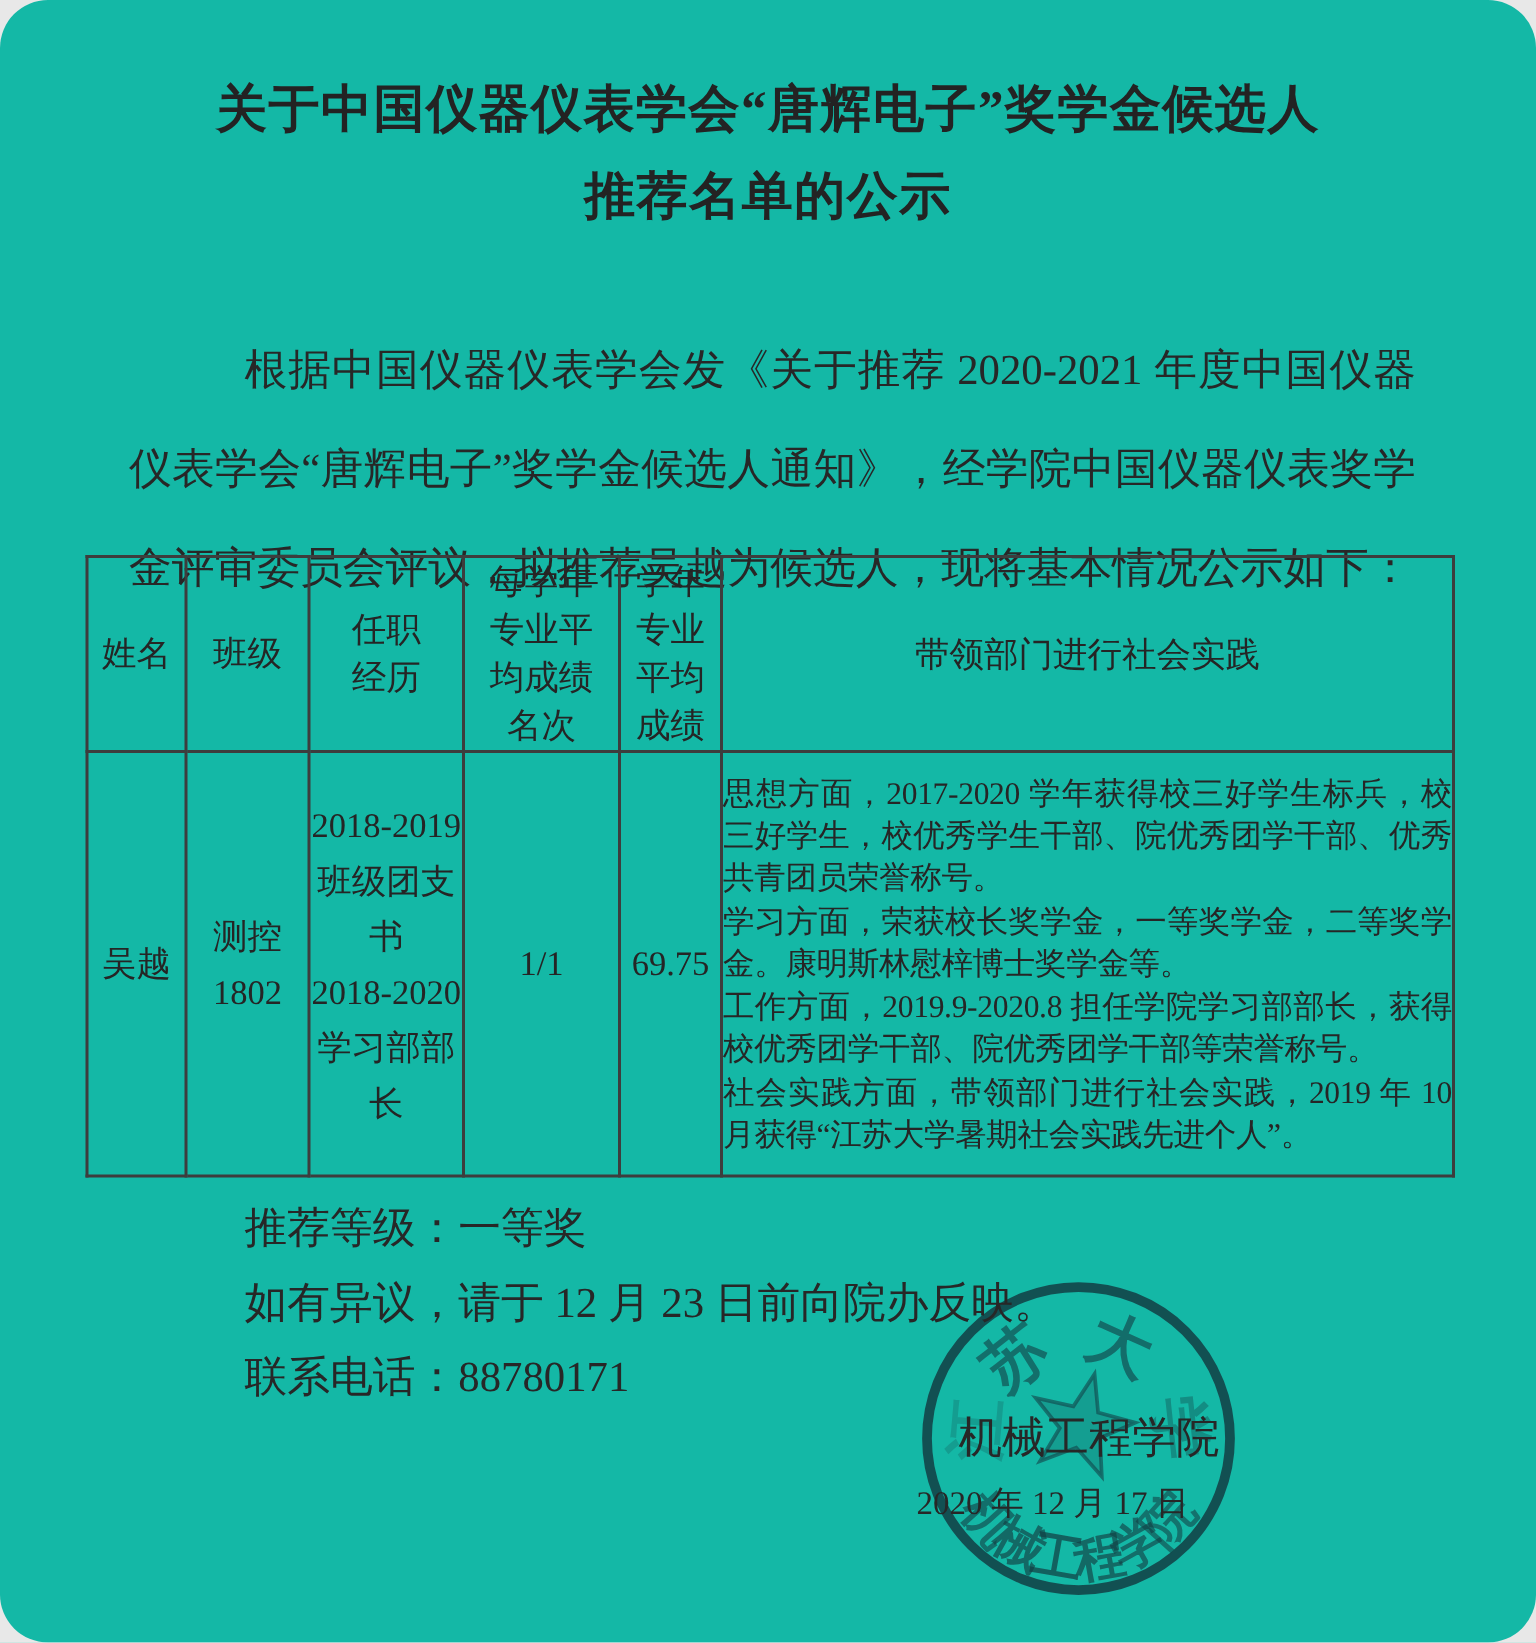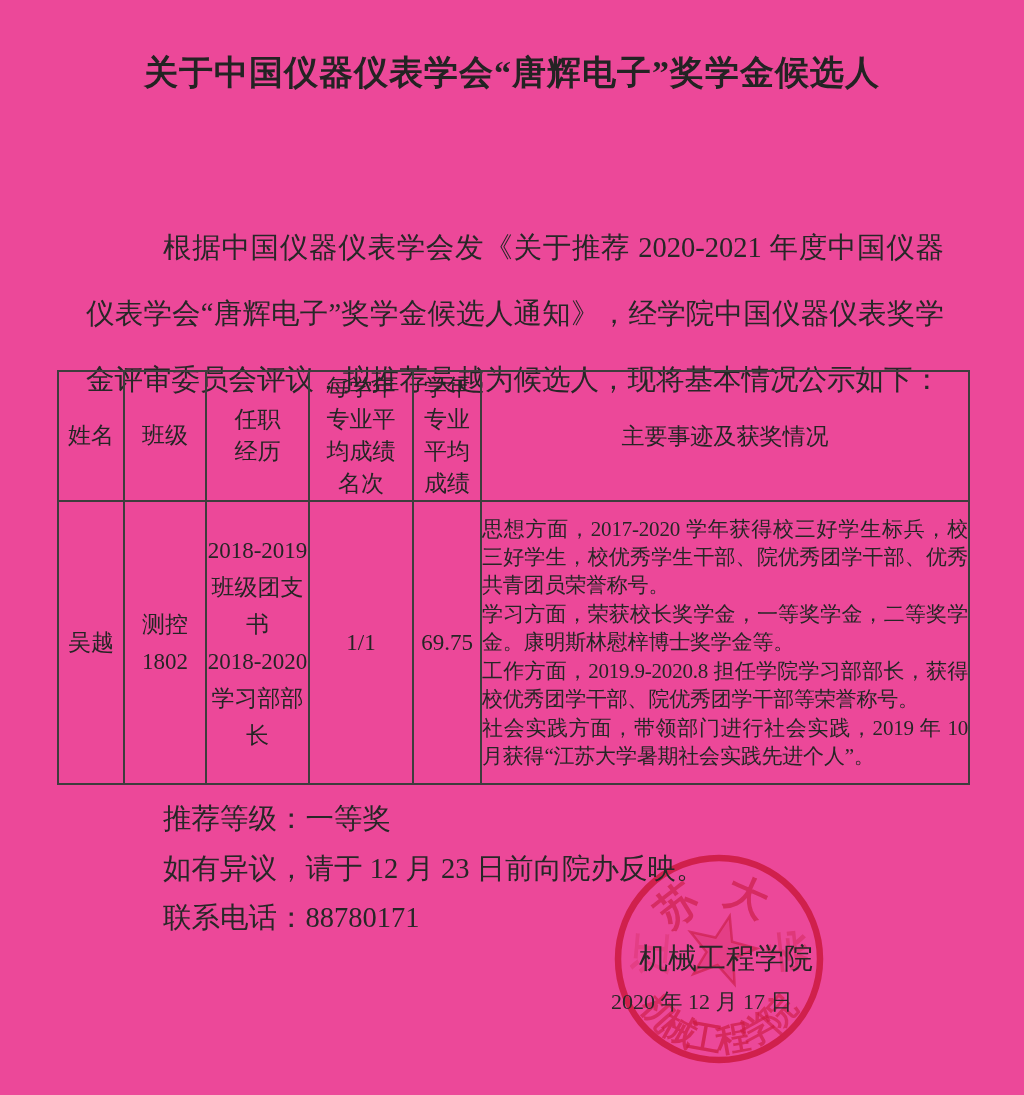--- a/index.html
+++ b/index.html
@@ -1,24 +1,25 @@
 <!DOCTYPE html>
 <html><head>
 <meta charset="utf-8">
 <style>
   html,body { margin:0; padding:0; background:#e8e8e8; }
   .page {
     position: relative;
     width: 1024px;
     height: 1095px;
     margin: 0 auto;
-    background: #ec4899;
+    background: #14b8a6;
     font-family: "Liberation Serif", "DejaVu Serif", serif;
     color: #222;
     overflow: hidden;
+    border-radius: 32px;
   }
   .title-line {
     position: absolute;
     left: 0; width: 100%;
     text-align: center;
     font-size: 34px;
     font-weight: bold;
     letter-spacing: 1px;
     color: #232323;
   }
@@ -90,20 +91,21 @@
     mix-blend-mode: multiply;
   }
   .stamp-arc-char { font-family: "Liberation Serif","DejaVu Serif",serif; font-weight: bold; }
 </style>
 </head>
 <body>
 
 <div class="page">
 
   <div class="title-line title-1">关于中国仪器仪表学会“唐辉电子”奖学金候选人</div>
+  <div class="title-line title-2">推荐名单的公示</div>
 
   <p class="body-paragraph">根据中国仪器仪表学会发《关于推荐 2020-2021 年度中国仪器仪表学会“唐辉电子”奖学金候选人通知》，经学院中国仪器仪表奖学金评审委员会评议，拟推荐吴越为候选人，现将基本情况公示如下：</p>
 
   <table class="main-table">
     <colgroup>
       <col style="width:66px">
       <col style="width:82px">
       <col style="width:103px">
       <col style="width:104px">
       <col style="width:68px">
@@ -116,21 +118,21 @@
       <th class="hdr">任职
 经历</th>
       <th class="hdr">每学年
 专业平
 均成绩
 名次</th>
       <th class="hdr">学年
 专业
 平均
 成绩</th>
-      <th class="hdr-achv">主要事迹及获奖情况</th>
+      <th class="hdr-achv">带领部门进行社会实践</th>
     </tr>
     <tr class="data-row">
       <td class="cell-mid">吴越</td>
       <td class="cell-mid">测控
 1802</td>
       <td class="cell-mid">2018-2019
 班级团支
 书
 2018-2020
 学习部部

